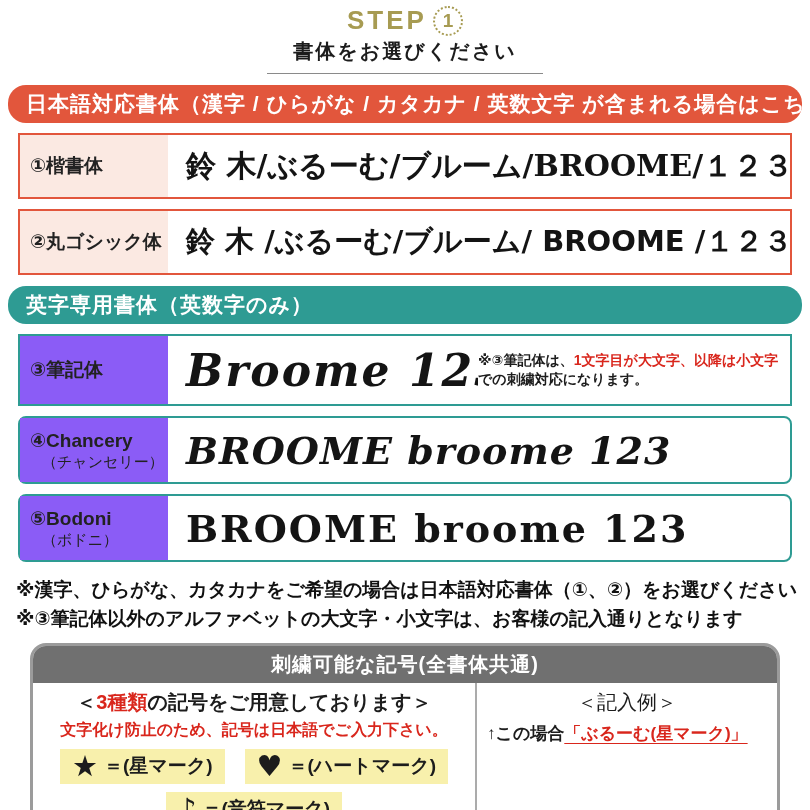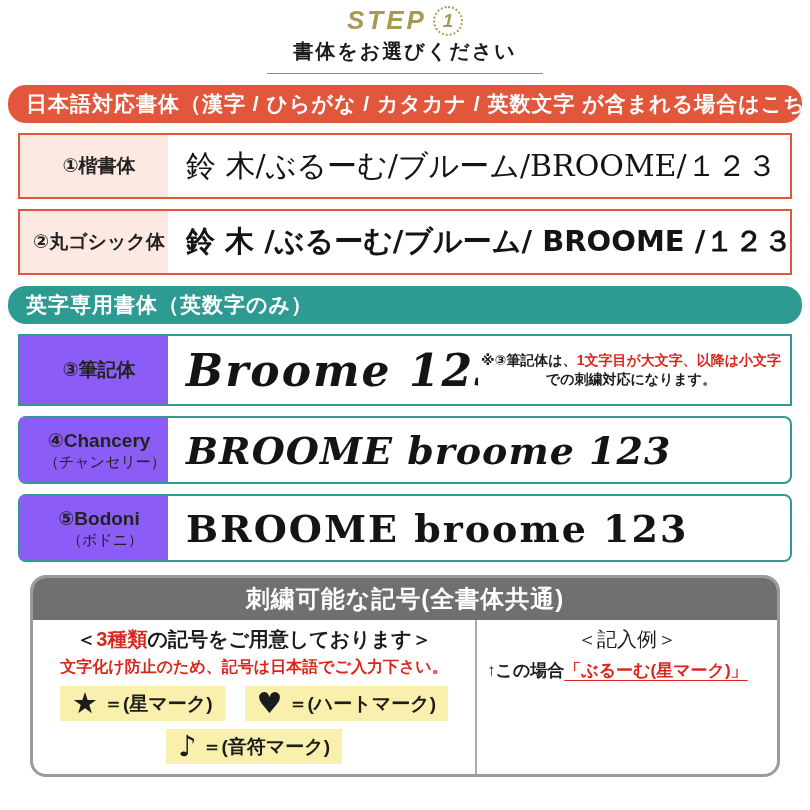--- a/index.html
+++ b/index.html
@@ -4,21 +4,21 @@
 <style>
   * { box-sizing: border-box; margin: 0; padding: 0; }
   html,body { width: 810px; height: 810px; }
   body {
     font-family: "Liberation Sans", "DejaVu Sans", sans-serif;
     background: #ffffff;
     color: #1c1c1c;
     overflow: hidden;
   }
   
-  .step-row { text-align: center; padding-top: 5px; font-style: italic; }
+  .step-row { text-align: center; padding-top: 5px; }
   .step-label {
     color: #a79b52; font-size: 26px; font-weight: bold;
     letter-spacing: 3px; vertical-align: middle;
   }
   .step-circle {
     display: inline-flex; align-items: center; justify-content: center;
     width: 30px; height: 30px; margin-left: 6px;
     border: 2px dotted #a79b52; border-radius: 50%;
     color: #a79b52; font-size: 19px; font-weight: bold; vertical-align: middle;
   }
@@ -32,59 +32,59 @@
   .banner {
     margin: 11px 8px 0; padding: 5px 0 5px 18px;
     color: #fff; font-weight: bold; font-size: 21px; letter-spacing: 1px;
     border-radius: 18px; white-space: nowrap; overflow: hidden;
   }
   .banner.red  { background: #e2563c; }
   .banner.teal { background: #2e9b93; }
   
   .font-row {
     display: flex; align-items: stretch;
-    margin: 10px 18px 0; border: 2px solid; background: #fff; text-align: center;
+    margin: 10px 18px 0; border: 2px solid; background: #fff;
   }
   .font-row.jp { border-color: #e2563c; }
   .font-row.en { border-color: #2e9b93; }
   .h66 { height: 66px; } .h72 { height: 72px; } .h68 { height: 68px; border-radius: 8px; }
   .font-label {
     flex: 0 0 148px; width: 148px;
     display: flex; flex-direction: column; justify-content: center;
     padding-left: 10px; font-size: 19px; font-weight: 600; color: #222;
   }
   .jp .font-label { background: #fbe9e2; }
   .en .font-label { background: #8b5cf6; }
   .font-sublabel { font-size: 15px; font-weight: 400; padding-left: 12px; margin-top: 1px; }
   .font-sample {
     flex: 1; display: flex; align-items: center;
     padding-left: 18px; white-space: nowrap; overflow: hidden; color: #141414;
   }
-  .sample-kaisho   { font-family: "DejaVu Serif", "Liberation Serif", serif; font-weight: 400; font-size: 30px; border-radius: 20px; }
+  .sample-kaisho   { font-family: "DejaVu Serif", "Liberation Serif", serif; font-weight: 700; font-size: 30px; border-radius: 20px; }
   .sample-maru     { font-family: "DejaVu Sans", "Liberation Sans", sans-serif; font-weight: bold; font-size: 29px; }
   .sample-script   { font-family: "DejaVu Serif", "Liberation Serif", serif; font-style: italic; font-weight: bold; font-size: 44px; letter-spacing: 2px; }
   .sample-chancery { font-family: "DejaVu Serif", "Liberation Serif", serif; font-style: italic; font-weight: 600; font-size: 38px; letter-spacing: 1px; }
   .sample-bodoni   { font-family: "DejaVu Serif", "Liberation Serif", serif; font-weight: bold; font-size: 38px; letter-spacing: 2px; }
   .font-note {
     flex: 0 0 312px; width: 312px;
     display: flex; align-items: center;
     font-size: 14px; font-weight: bold; line-height: 1.35; padding-right: 6px;
   }
   .red-text { color: #d9261c; }
   
   .notes { margin: 13px 0 0 16px; }
   .note-line { font-size: 19px; font-weight: 600; line-height: 1.55; color: #111; white-space: nowrap; overflow: hidden; }
   
   .symbols-box {
     margin: 9px 30px 0; border: 3px solid #9b9b9b; border-radius: 16px;
     overflow: hidden; background: #fff;
   }
   .symbols-header {
     background: #707070; color: #fff; text-align: center;
-    font-size: 24px; font-weight: 600; padding: 5px 0; letter-spacing: 1px;
+    font-size: 20px; font-weight: 600; padding: 5px 0; letter-spacing: 1px;
   }
   .symbols-body { display: flex; }
   .symbols-left { flex: 1; border-right: 2px solid #ababab; padding: 6px 8px 10px; }
   .symbols-right { flex: 0 0 300px; width: 300px; padding: 6px 10px 10px; }
   .symbols-title { text-align: center; font-size: 20px; font-weight: bold; white-space: nowrap; }
   .symbols-warning {
     text-align: center; color: #d9261c; font-size: 16px; font-weight: bold;
     text-underline-offset: 4px; margin-top: 4px; white-space: nowrap;
   }
   .chip-row { display: flex; justify-content: center; gap: 20px; margin-top: 8px; }
@@ -161,20 +161,22 @@
 
 <div class="font-row en h68">
   <div class="font-label">
     <span>⑤Bodoni</span>
     <span class="font-sublabel">（ボドニ）</span>
   </div>
   <div class="font-sample sample-bodoni">BROOME broome 123</div>
 </div>
 
 <div class="notes">
+  <div class="note-line">※漢字、ひらがな、カタカナをご希望の場合は日本語対応書体（①、②）をお選びください</div>
+  <div class="note-line">※③筆記体以外のアルファベットの大文字・小文字は、お客様の記入通りとなります</div>
 </div>
 
 <div class="symbols-box">
   <div class="symbols-header">刺繍可能な記号(全書体共通)</div>
   <div class="symbols-body">
 
     <div class="symbols-left">
       <div class="symbols-title"><span>＜</span><span class="red-text">3種類</span><span>の記号をご用意しております＞</span></div>
       <div class="symbols-warning">文字化け防止のため、記号は日本語でご入力下さい。</div>
       <div class="chip-row">

